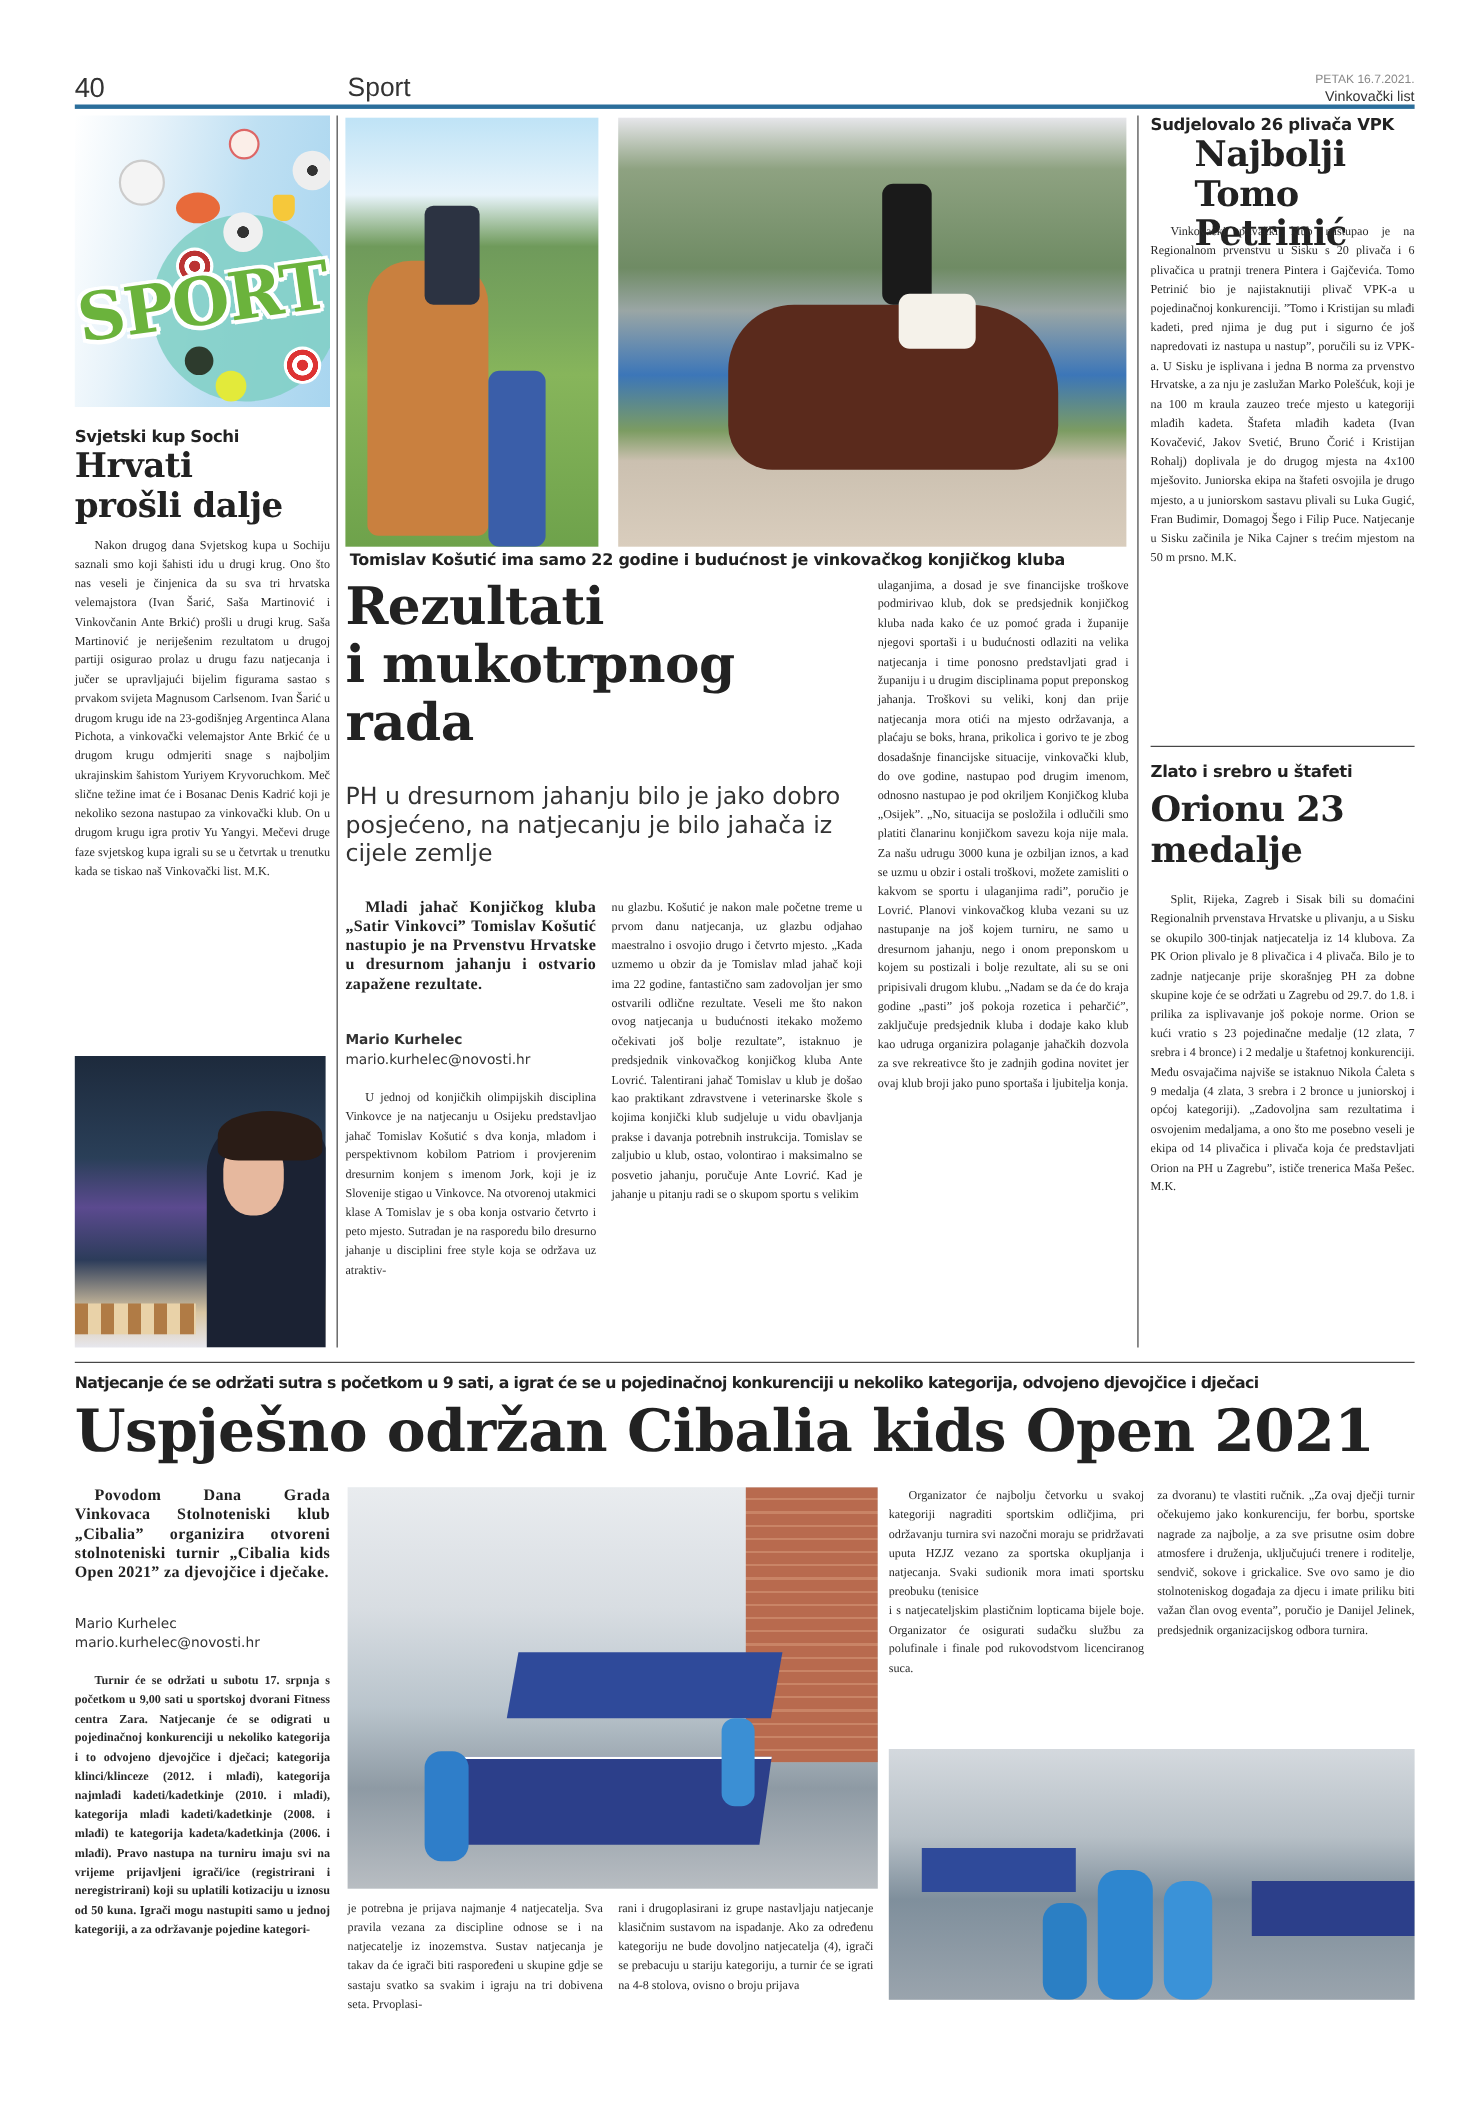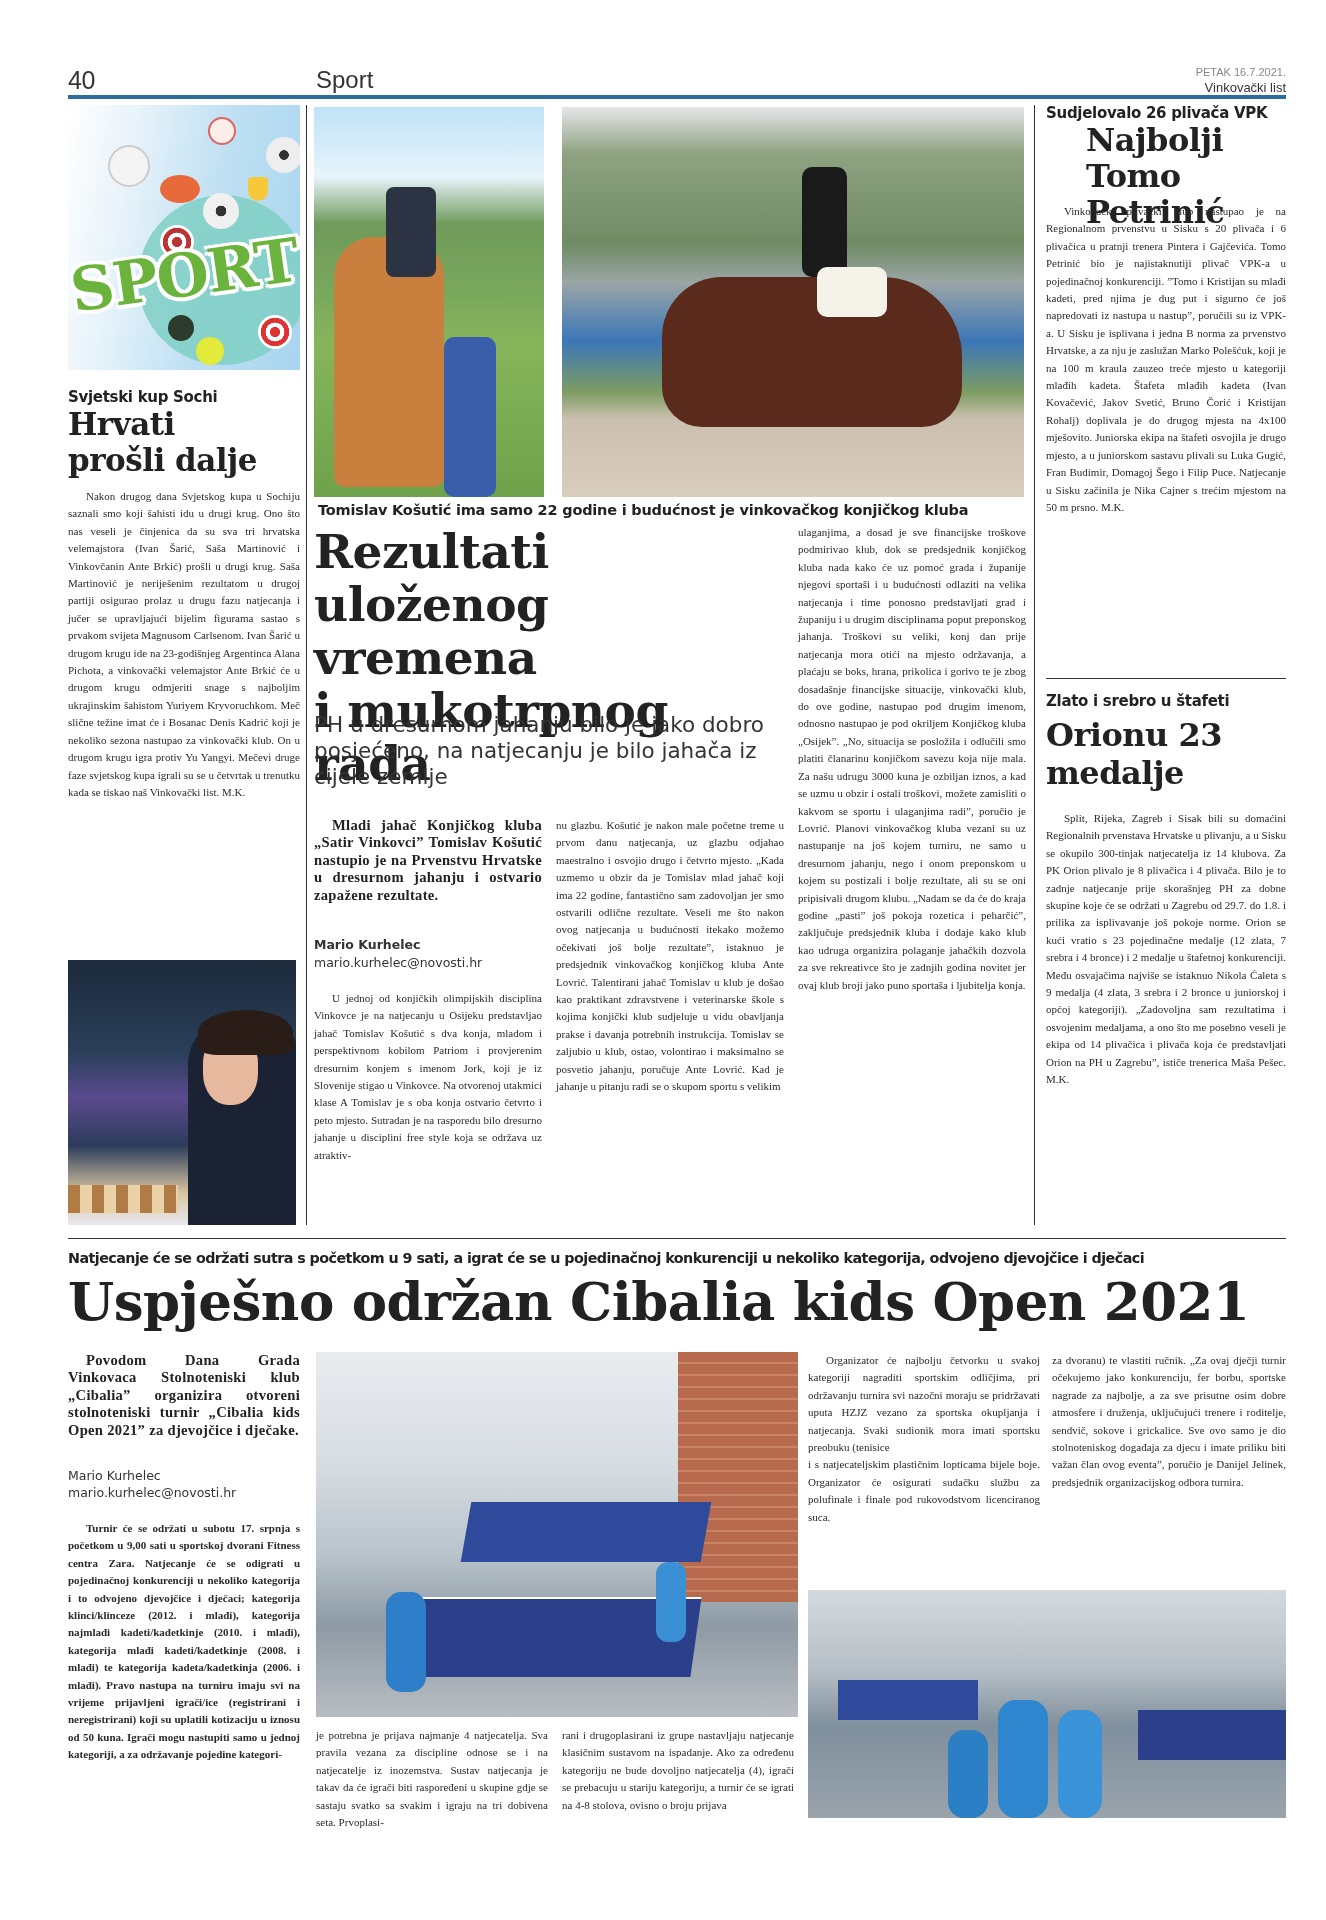--- a/index.html
+++ b/index.html
@@ -88,21 +88,20 @@
 <div class="abs photo" style="left:562px;top:107px;width:462px;height:390px;background:linear-gradient(180deg,#e6e6ea 0%,#8ea281 12%,#6f8b64 35%,#9aa6a5 45%,#3c76b8 60%,#7c9c62 73%,#cbc0b0 80%,#d9cdbd 100%);">
   <div style="position:absolute;left:100px;top:170px;width:300px;height:150px;background:#5a2a1c;border-radius:60px 80px 40px 40px;"></div>
   <div style="position:absolute;left:240px;top:60px;width:45px;height:110px;background:#1a1a1a;border-radius:10px;"></div>
   <div style="position:absolute;left:255px;top:160px;width:70px;height:50px;background:#f5f2ea;border-radius:10px;"></div>
 </div>
 
 <div class="abs caption" style="left:302px;top:502px;margin-left:16px;">Tomislav Košutić ima samo 22 godine i budućnost je vinkovačkog konjičkog kluba</div>
 
 <div class="abs headline" style="left:314px;top:525px;width:470px;font-size:47px;line-height:53px;">
   <div>Rezultati</div>
-  <div>uloženog vremena</div>
   <div>i mukotrpnog rada</div>
 </div>
 <div class="abs" style="left:314px;top:712px;width:470px;font-family:'DejaVu Sans',sans-serif;font-size:21.5px;line-height:26px;color:#333;">PH u dresurnom jahanju bilo je jako dobro posjećeno, na natjecanju je bilo jahača iz cijele zemlje</div>
 
 <div class="abs lead" style="left:314px;top:817px;width:228px;">Mladi jahač Konjičkog kluba „Satir Vinkovci” Tomislav Košutić nastupio je na Prvenstvu Hrvatske u dresurnom jahanju i ostvario zapažene rezultate.</div>
 <div class="abs author" style="left:314px;top:936px;font-weight:bold;">Mario Kurhelec</div>
 <div class="abs author" style="left:314px;top:954px;">mario.kurhelec@novosti.hr</div>
 <div class="abs body-text" style="left:314px;top:990px;width:228px;">
   <p>U jednoj od konjičkih olimpijskih disciplina Vinkovce je na natjecanju u Osijeku predstavljao jahač Tomislav Košutić s dva konja, mladom i perspektivnom kobilom Patriom i provjerenim dresurnim konjem s imenom Jork, koji je iz Slovenije stigao u Vinkovce. Na otvorenoj utakmici klase A Tomislav je s oba konja ostvario četvrto i peto mjesto. Sutradan je na rasporedu bilo dresurno jahanje u disciplini free style koja se održava uz atraktiv-</p>
 </div>

